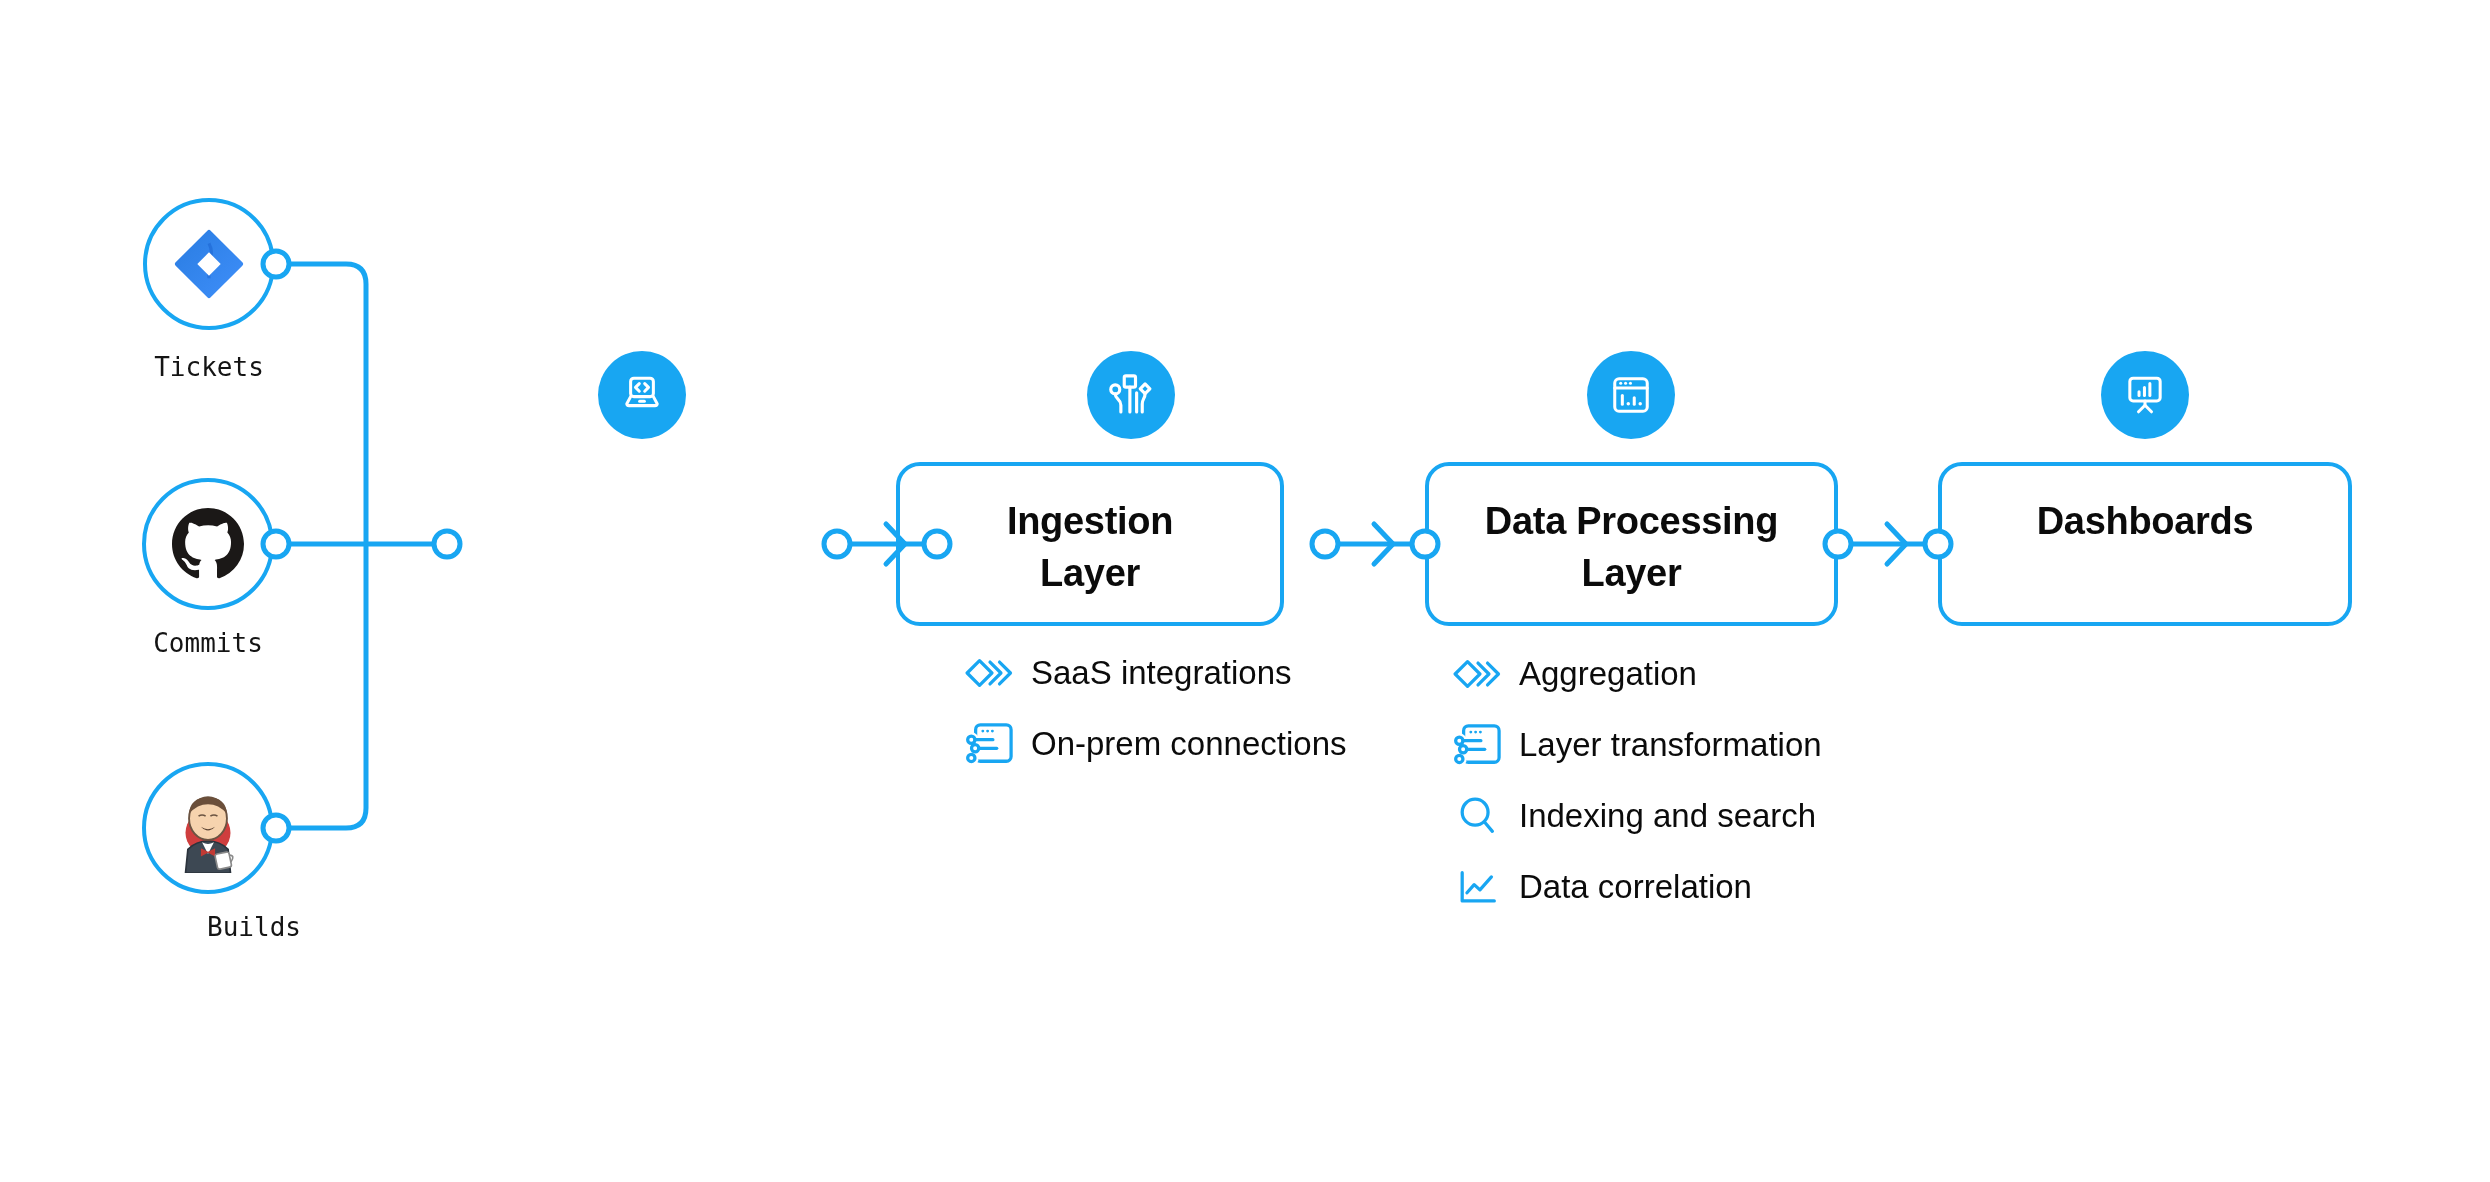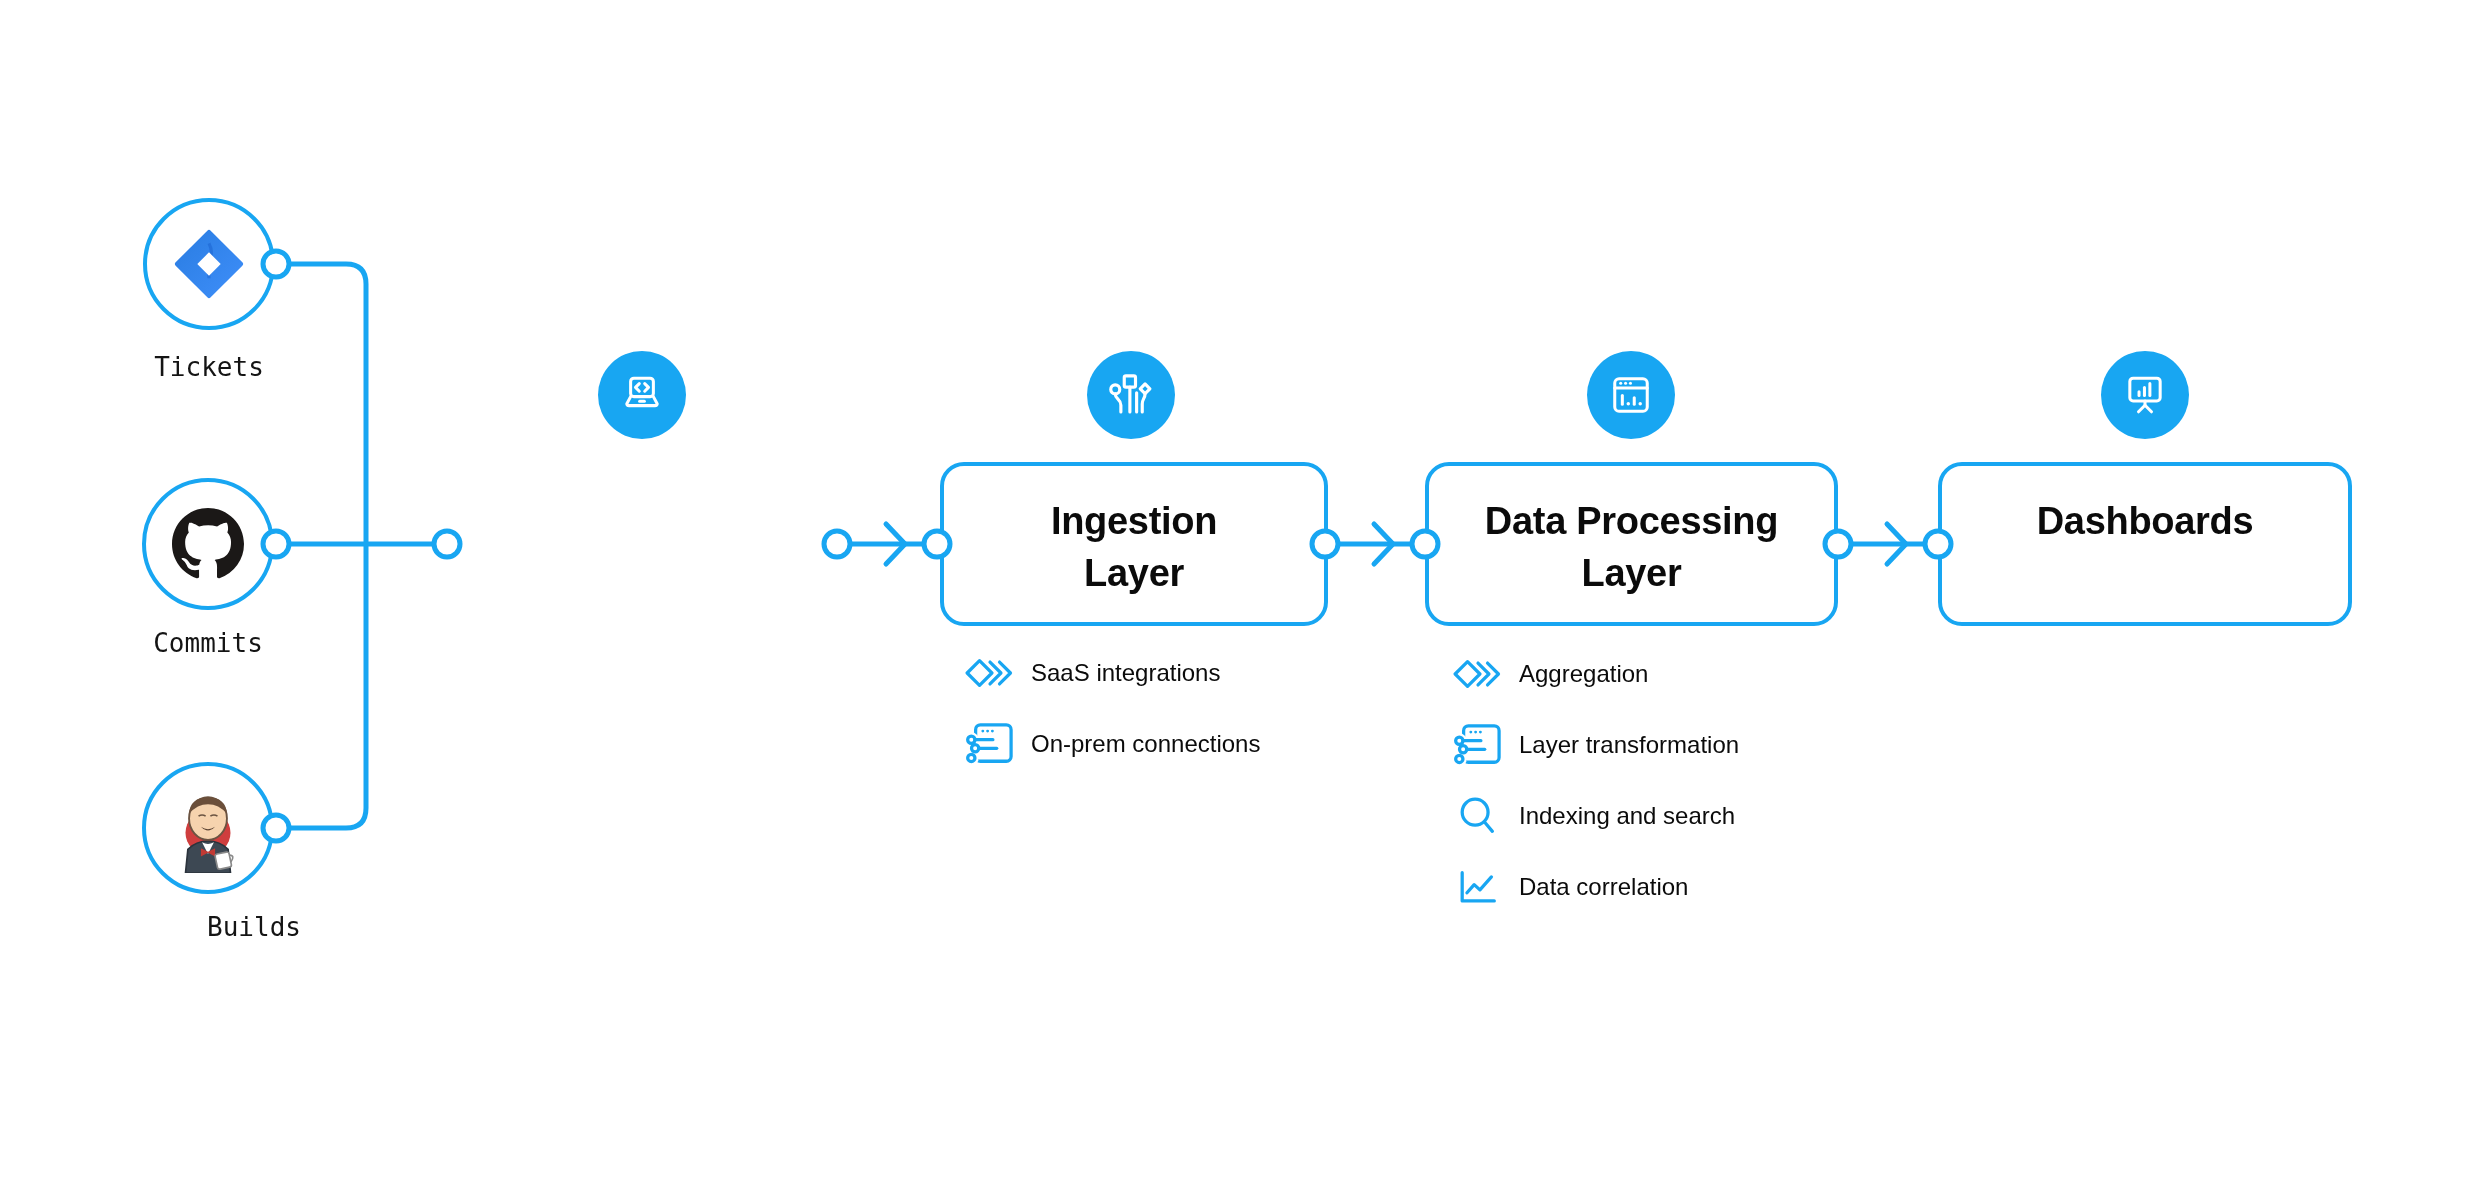--- a/index.html
+++ b/index.html
@@ -26,21 +26,21 @@
   
   .badge { position:absolute; width:88px; height:88px; border-radius:50%; background:var(--accent,#18a6f2);
            display:flex; align-items:center; justify-content:center; z-index:4; color:#fff; }
   .badge svg { stroke:#fff; fill:none; stroke-width:2.8; stroke-linecap:round; stroke-linejoin:round; }
 
   
   .features { position:absolute; z-index:3; }
   .feature-row { display:flex; align-items:center; height:71px; }
   .f-icon { width:52px; display:flex; align-items:center; justify-content:center; color:var(--accent,#18a6f2); }
   .f-icon svg { stroke:var(--accent,#18a6f2); fill:none; stroke-width:3.4; stroke-linecap:round; stroke-linejoin:round; }
-  .f-label { margin-left:15px; font-size:24px; color:var(--ink,#0b0b0b); white-space:nowrap; }
+  .f-label { margin-left:15px; font-size:33px; color:var(--ink,#0b0b0b); white-space:nowrap; }
 </style>
 </head>
 <body>
 
 <div class="canvas">
 
   <div class="source-circle" style="left:143px; top:198px;">
     <svg width="76" height="76" viewBox="0 0 48 48">
       <defs>
         <linearGradient id="jg" x1="0" y1="0" x2="1" y2="1">
@@ -75,21 +75,21 @@
       <path d="M26 55 L32 58 L38 55 L38 62 L32 59 L26 62 Z" fill="#c13a34"></path>
       <g transform="rotate(-12 45 66)">
         <rect x="39" y="59" width="12" height="13" rx="2" fill="#ffffff" stroke="#8a8a8a" stroke-width="1.4"></rect>
         <path d="M51 62 q5 1.5 0 6" fill="none" stroke="#8a8a8a" stroke-width="1.4"></path>
       </g>
     </svg>
   </div>
   <div class="source-label" style="left:208px; top:912px;margin-left:46px;">Builds</div>
 
 
-  <div class="stage-box" style="left:940px; top:462px; width:388px;">
+  <div class="stage-box" style="left:896px; top:462px; width:388px;">
     <div class="stage-title">
       <div>Ingestion</div>
       <div>Layer</div>
     </div>
   </div>
 
   <div class="stage-box" style="left:1425px; top:462px; width:413px;">
     <div class="stage-title">
       <div>Data Processing</div>
       <div>Layer</div>

